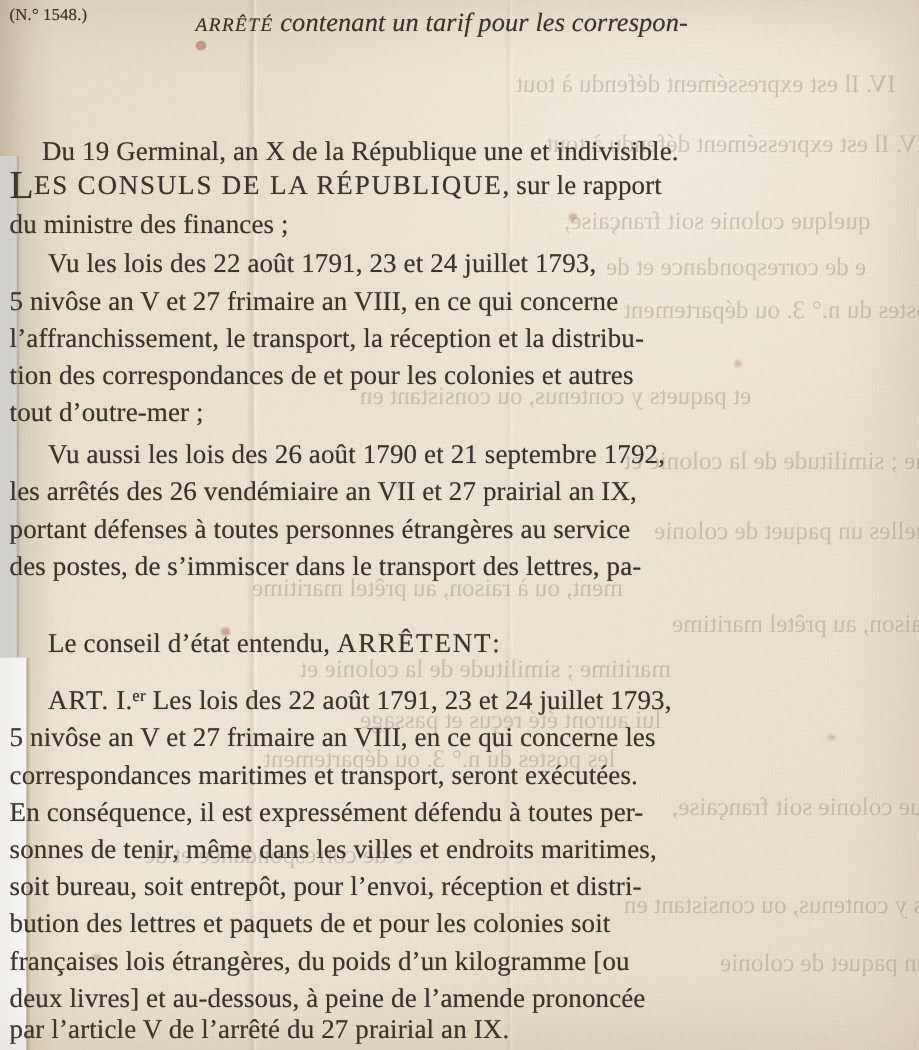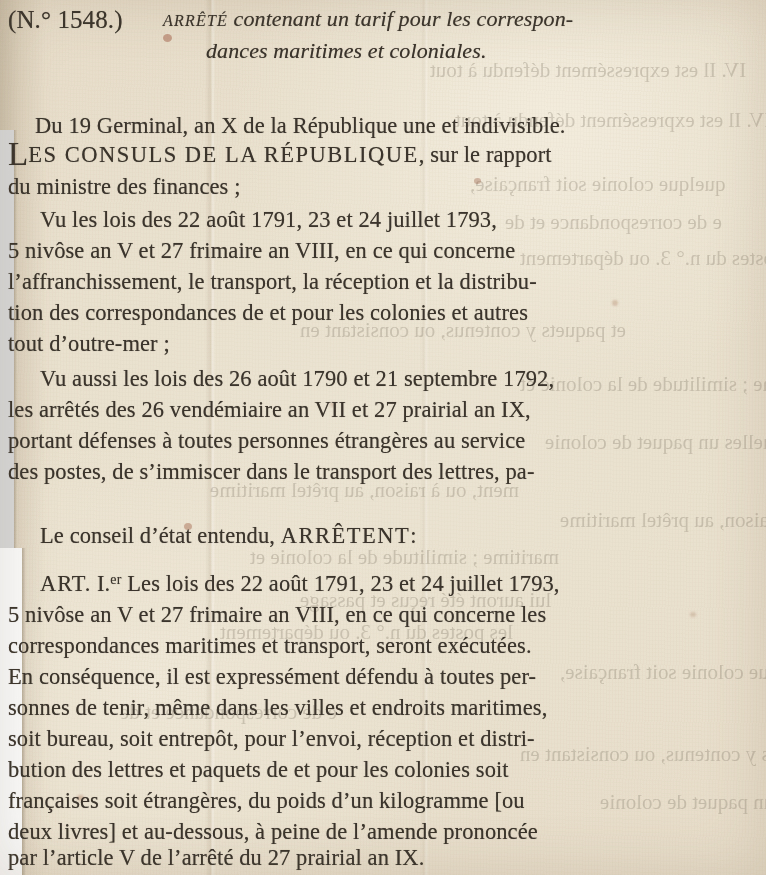--- a/index.html
+++ b/index.html
@@ -148,21 +148,21 @@
   .title-it {
     font-style: italic;
     font-size: 22px;
   }
   .title-it .caps {
     font-variant: small-caps;
     letter-spacing: 1.2px;
     font-size: 16px;
   }
   .numhead {
-    font-size: 25px;
+    font-size: 14px;
     text-align: center;
   }
 
   .smallcaps {
     font-variant: small-caps;
     letter-spacing: 1.5px;
   }
   .dropcap {
     font-size: 33px;
     line-height: 0;
@@ -242,21 +242,20 @@
   <div class="scan-strip-edge"></div>
   <div class="scan-strip-white"></div>
   <div class="scan-strip-edge2"></div>
 
   <div class="ink">
 
     <div class="ln numhead" style="left:8px; top:6px;">(N.° 1548.)</div>
     <div class="ln title-it" style="left:163px; top:6px;">
       <span class="caps">ARRÊTÉ</span><span> contenant un tarif pour les correspon-</span>
     </div>
-    <div class="ln title-it" style="left:206px; top:38px;">dances maritimes et coloniales.</div>
 
     <div class="ln" style="left:35px; top:88px;margin-top:25px;">Du 19 Germinal, an X de la République une et indivisible.</div>
 
     <div class="ln" style="left:8px; top:142px;">
       <span class="dropcap">L</span><span class="smallcaps">ES CONSULS DE LA RÉPUBLIQUE</span><span>, sur le rapport</span>
     </div>
 
     <div class="ln" style="left:8px;  top:174px;">du ministre des finances ;</div>
     <div class="ln" style="left:40px; top:207px;">Vu les lois des 22 août 1791, 23 et 24 juillet 1793,</div>
     <div class="ln" style="left:8px;  top:238px;">5 nivôse an V et 27 frimaire an VIII, en ce qui concerne</div>
@@ -276,21 +275,21 @@
     <div class="ln" style="left:40px; top:571px;">
       <span class="artcaps">ART.</span><span> I.</span><span class="sup">er</span><span> Les lois des 22 août 1791, 23 et 24 juillet 1793,</span>
     </div>
 
     <div class="ln" style="left:8px; top:602px;">5 nivôse an V et 27 frimaire an VIII, en ce qui concerne les</div>
     <div class="ln" style="left:8px; top:633px;">correspondances maritimes et transport, seront exécutées.</div>
     <div class="ln" style="left:8px; top:664px;">En conséquence, il est expressément défendu à toutes per-</div>
     <div class="ln" style="left:8px; top:695px;">sonnes de tenir, même dans les villes et endroits maritimes,</div>
     <div class="ln" style="left:8px; top:726px;">soit bureau, soit entrepôt, pour l’envoi, réception et distri-</div>
     <div class="ln" style="left:8px; top:757px;">bution des lettres et paquets de et pour les colonies soit</div>
-    <div class="ln" style="left:8px; top:788px;">françaises soit étrangères, du poids d’un kilogramme [ou</div>
+    <div class="ln" style="left:8px; top:788px;">françaises lois étrangères, du poids d’un kilogramme [ou</div>
     <div class="ln" style="left:8px; top:819px;">deux livres] et au-dessous, à peine de l’amende prononcée</div>
     <div class="ln" style="left:8px; top:845px;">par l’article V de l’arrêté du 27 prairial an IX.</div>
 
   </div>
 
 
   <div class="vignette"></div>
 </div>
 
 </body></html>

